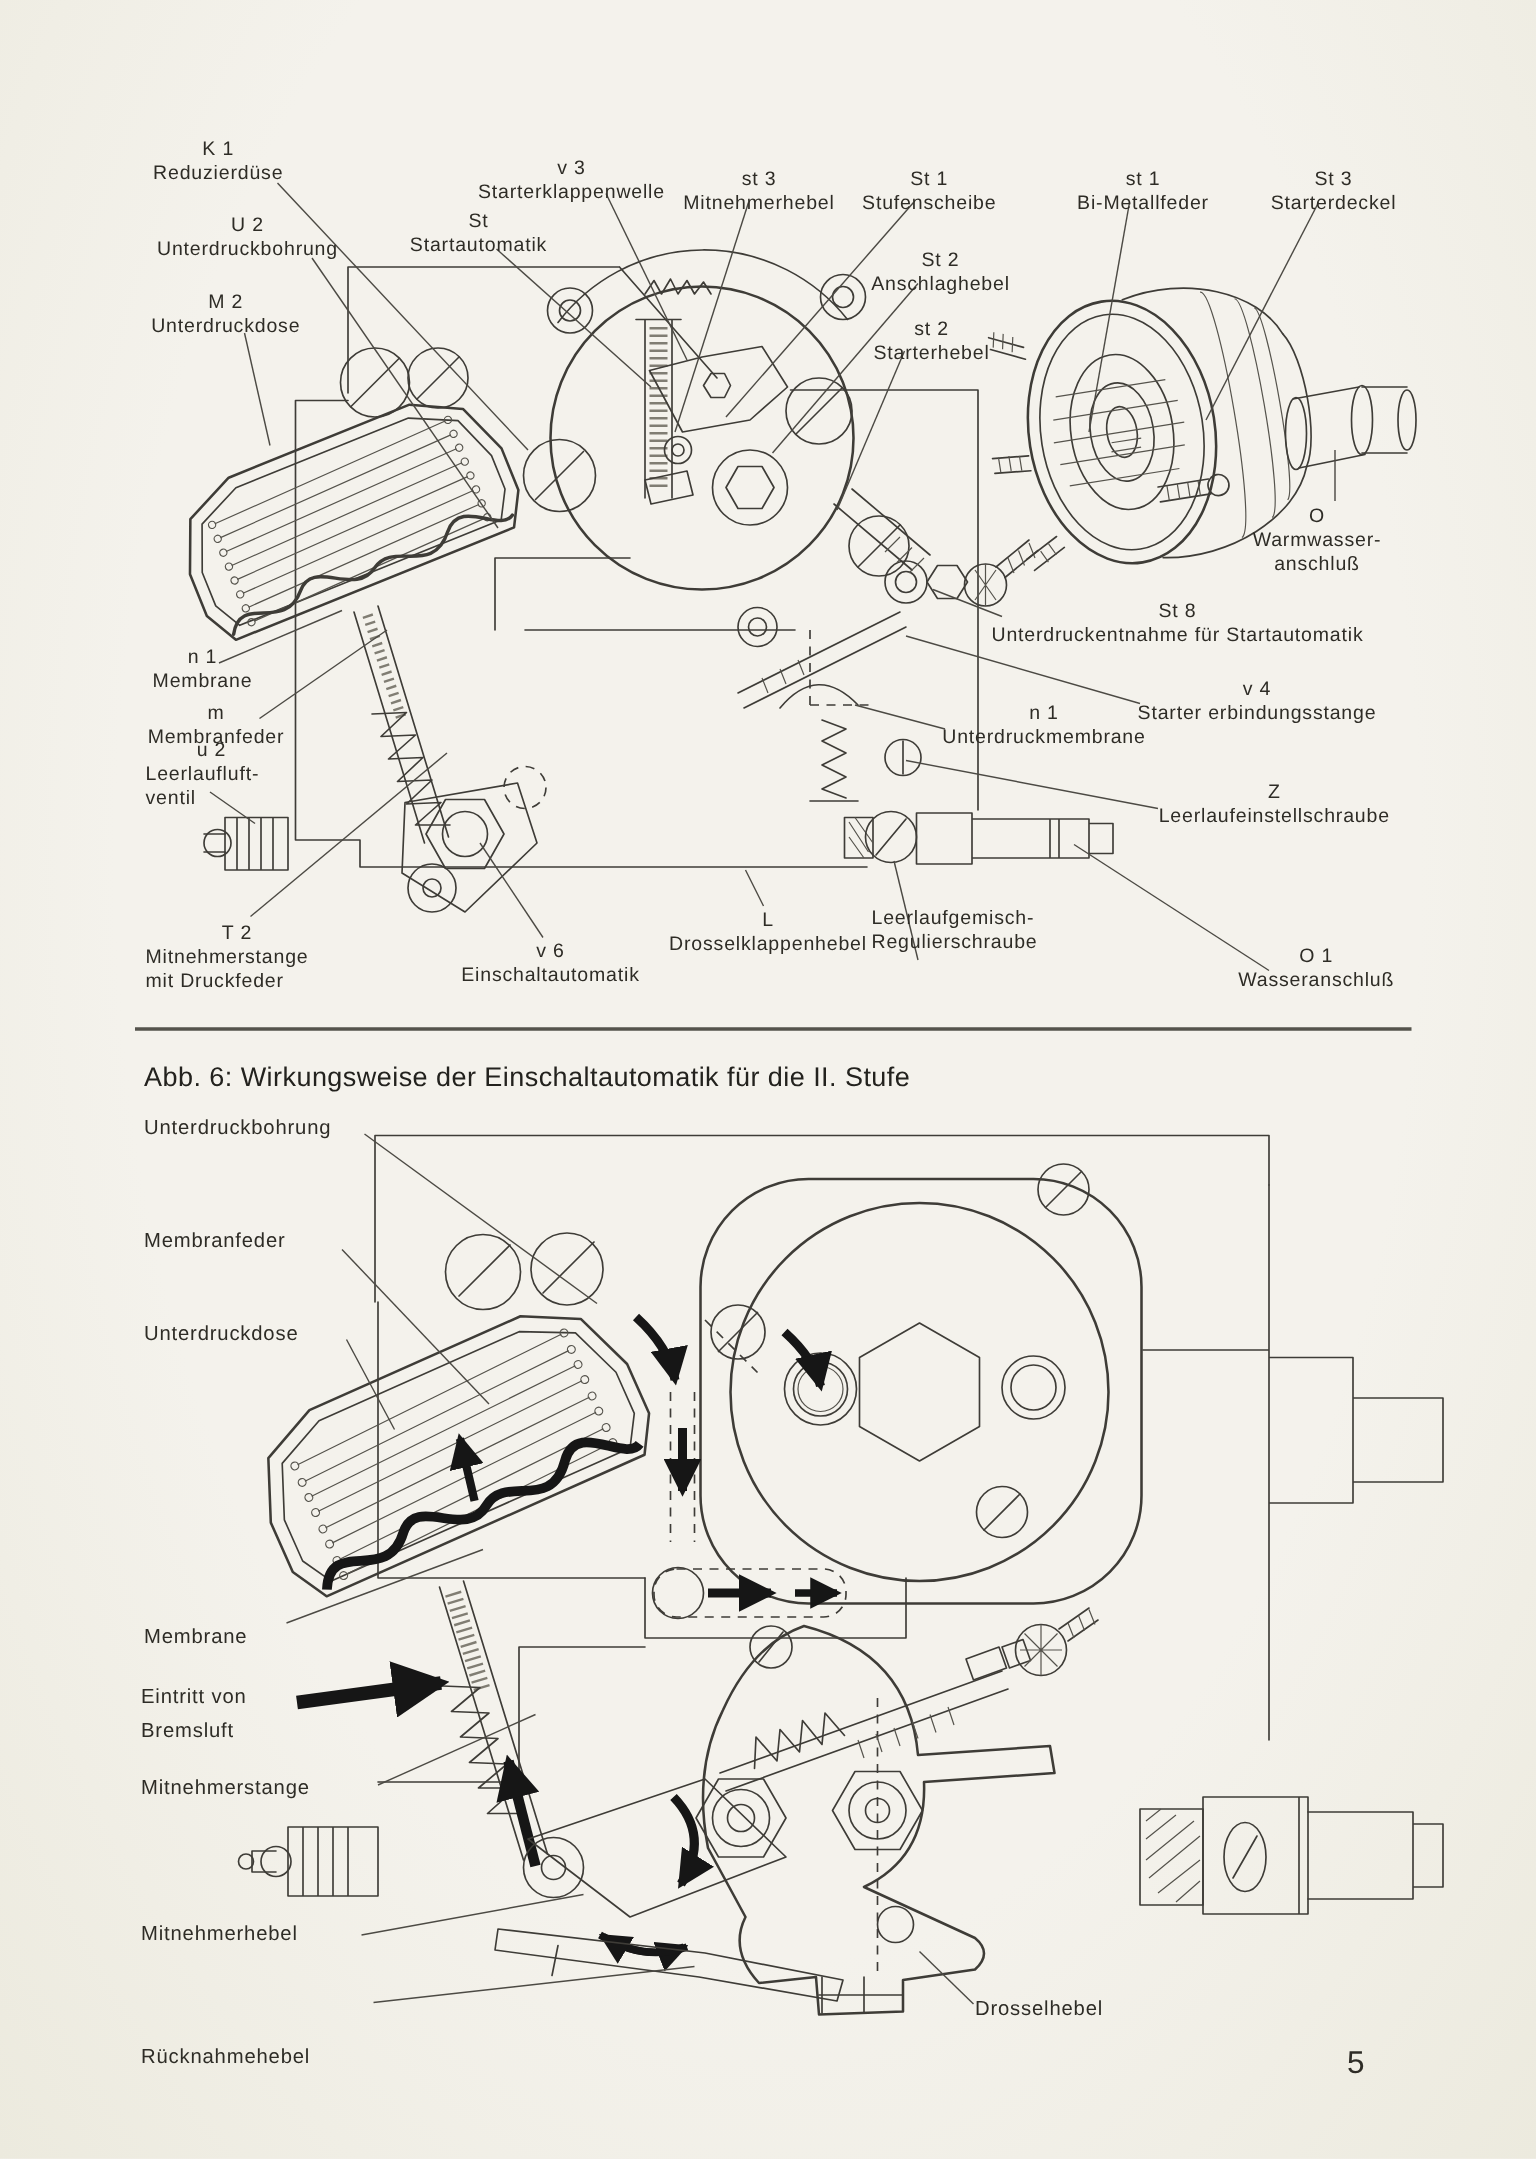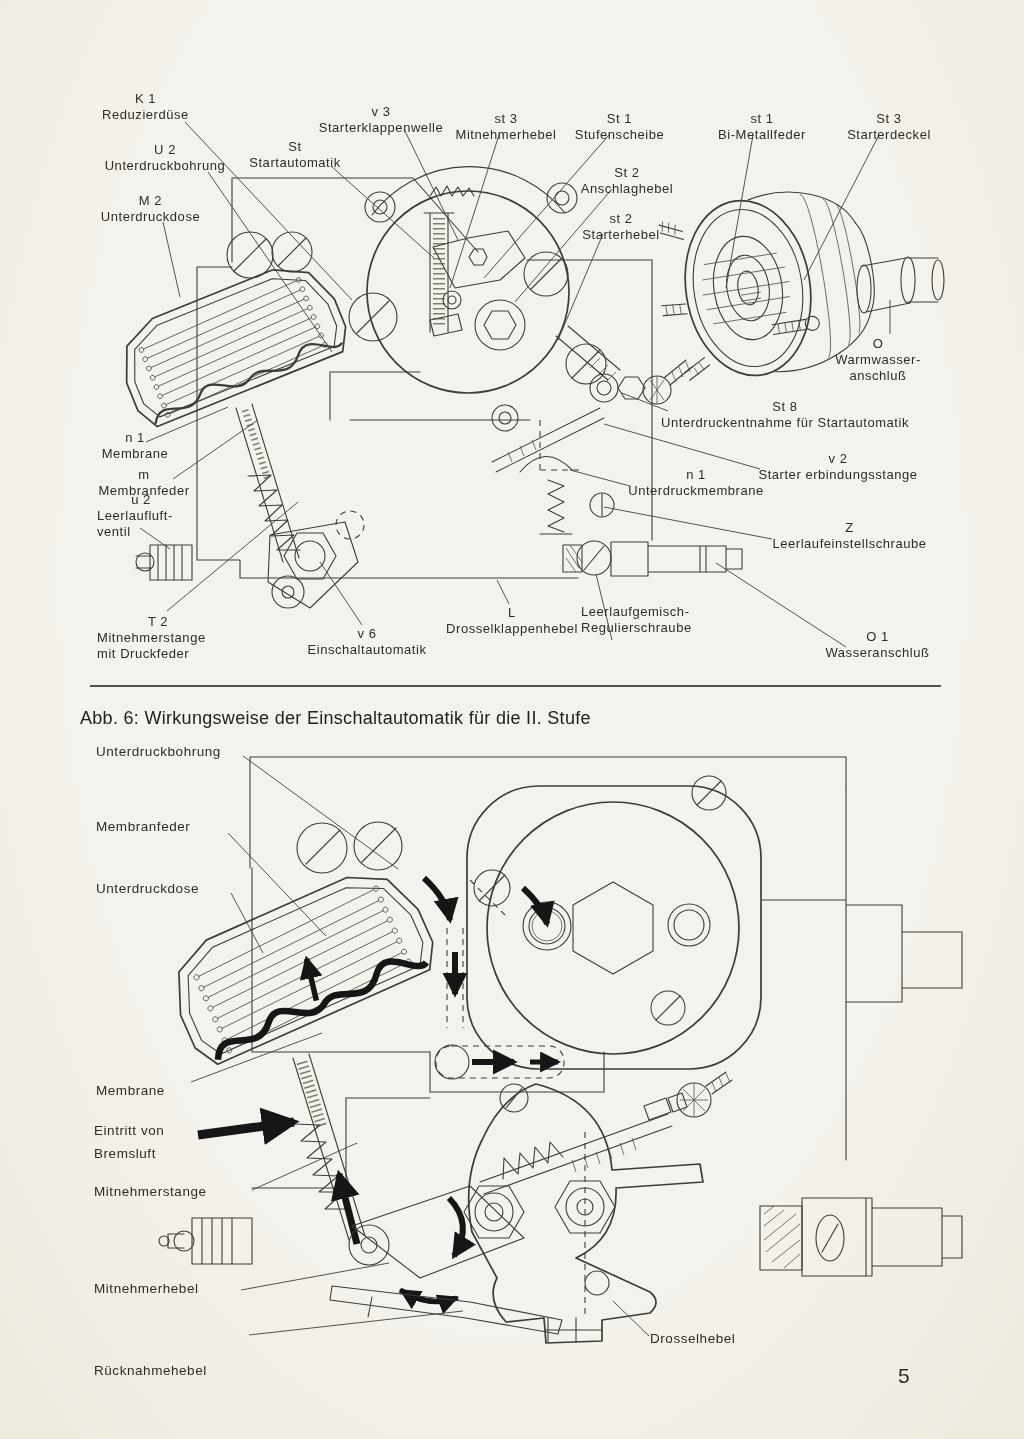--- a/index.html
+++ b/index.html
@@ -15,21 +15,21 @@
   .blk{stroke:#161616;fill:none;stroke-linecap:butt}
   .dash{stroke:#3e3c37;stroke-width:1.1;fill:none;stroke-dasharray:6,5}
   .hatch{stroke:#807d73;stroke-width:7;stroke-dasharray:1.6,3.4;fill:none}
   .lbl{position:absolute;font-size:13px;line-height:1.24;letter-spacing:.55px;
        color:#2e2c26;white-space:pre-line}
   .lbl .ref{display:block;text-align:center}
   .lbl .txt{display:block}
   .c{text-align:center}
   .f2{font-size:13.5px}
   .sp{line-height:1.72}
-  #caption{position:absolute;left:80px;top:708px;font-size:18px;letter-spacing:.3px;color:#23221e}
+  #caption{position:absolute;left:96px;top:708px;font-size:18px;letter-spacing:.3px;color:#23221e}
   #pageno{position:absolute;left:898px;top:1364px;font-size:21px;color:#2e2c26}
 </style>
 </head>
 <body>
 
 <svg id="art" width="1024" height="1439" viewBox="0 0 1024 1439">
   <defs>
     <marker id="ah" viewBox="0 0 10 10" refX="8.5" refY="5" markerWidth="4.2" markerHeight="4.2" orient="auto">
       <path d="M0,0 L10,5 L0,10 Z" fill="#161616"></path>
     </marker>
@@ -307,31 +307,31 @@
         <path d="M649,1336 L613,1301"></path>
     </g>
     <path class="blk" style="stroke-width:9" marker-end="url(#ah)" d="M198,1135 L294,1122"></path>
   </g>
 </svg>
 
 <div class="lbl c" style="left:93px;top:91px;width:105px"><span class="ref">K 1</span><span class="txt">Reduzierdüse</span></div>
 <div class="lbl c" style="left:85px;top:142px;width:160px"><span class="ref">U 2</span><span class="txt">Unterdruckbohrung</span></div>
 <div class="lbl c" style="left:83px;top:193px;width:135px"><span class="ref">M 2</span><span class="txt">Unterdruckdose</span></div>
 <div class="lbl c" style="left:302px;top:104px;width:158px"><span class="ref">v 3</span><span class="txt">Starterklappenwelle</span></div>
-<div class="lbl c" style="left:236px;top:139px;width:118px"><span class="ref">St</span><span class="txt">Startautomatik</span></div>
+<div class="lbl c" style="left:260px;top:139px;width:118px"><span class="ref">St</span><span class="txt">Startautomatik</span></div>
 <div class="lbl c" style="left:445px;top:111px;width:122px"><span class="ref">st 3</span><span class="txt">Mitnehmerhebel</span></div>
 <div class="lbl c" style="left:562px;top:111px;width:115px"><span class="ref">St 1</span><span class="txt">Stufenscheibe</span></div>
 <div class="lbl c" style="left:566px;top:165px;width:122px"><span class="ref">St 2</span><span class="txt">Anschlaghebel</span></div>
 <div class="lbl c" style="left:562px;top:211px;width:118px"><span class="ref">st 2</span><span class="txt">Starterhebel</span></div>
 <div class="lbl c" style="left:702px;top:111px;width:120px"><span class="ref">st 1</span><span class="txt">Bi-Metallfeder</span></div>
 <div class="lbl c" style="left:830px;top:111px;width:118px"><span class="ref">St 3</span><span class="txt">Starterdeckel</span></div>
 <div class="lbl c" style="left:822px;top:336px;width:112px"><span class="ref">O</span><span class="txt">Warmwasser-
 anschluß</span></div>
 <div class="lbl c" style="left:630px;top:399px;width:310px"><span class="ref">St 8</span><span class="txt">Unterdruckentnahme für Startautomatik</span></div>
-<div class="lbl c" style="left:738px;top:451px;width:200px"><span class="ref">v 2</span><span class="txt">Starter erbindungsstange</span></div>
+<div class="lbl c" style="left:738px;top:451px;width:200px"><span class="ref">v 4</span><span class="txt">Starter erbindungsstange</span></div>
 <div class="lbl c" style="left:612px;top:467px;width:168px"><span class="ref">n 1</span><span class="txt">Unterdruckmembrane</span></div>
 <div class="lbl c" style="left:742px;top:520px;width:215px"><span class="ref">Z</span><span class="txt">Leerlaufeinstellschraube</span></div>
 <div class="lbl c" style="left:800px;top:629px;width:155px"><span class="ref">O 1</span><span class="txt">Wasseranschluß</span></div>
 <div class="lbl c" style="left:96px;top:430px;width:78px"><span class="ref">n 1</span><span class="txt">Membrane</span></div>
 <div class="lbl c" style="left:98px;top:467px;width:92px"><span class="ref">m</span><span class="txt">Membranfeder</span></div>
 <div class="lbl" style="left:97px;top:492px;width:88px"><span class="ref">u 2</span><span class="txt">Leerlaufluft-
 ventil</span></div>
 <div class="lbl" style="left:97px;top:614px;width:122px"><span class="ref">T 2</span><span class="txt">Mitnehmerstange
 mit Druckfeder</span></div>
 <div class="lbl c" style="left:438px;top:605px;width:148px"><span class="ref">L</span><span class="txt">Drosselklappenhebel</span></div>

